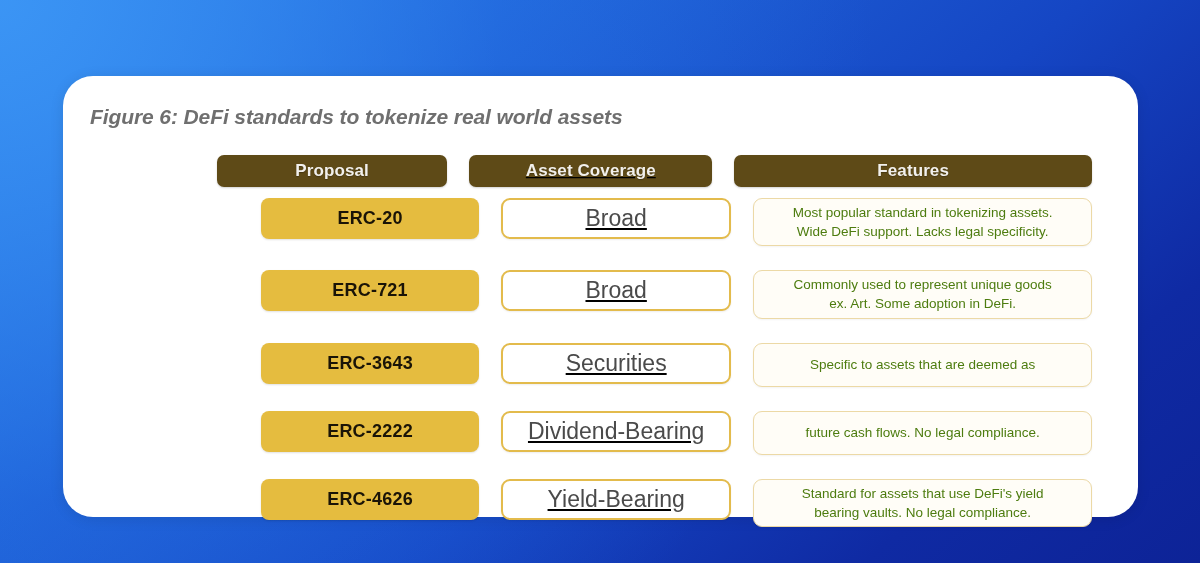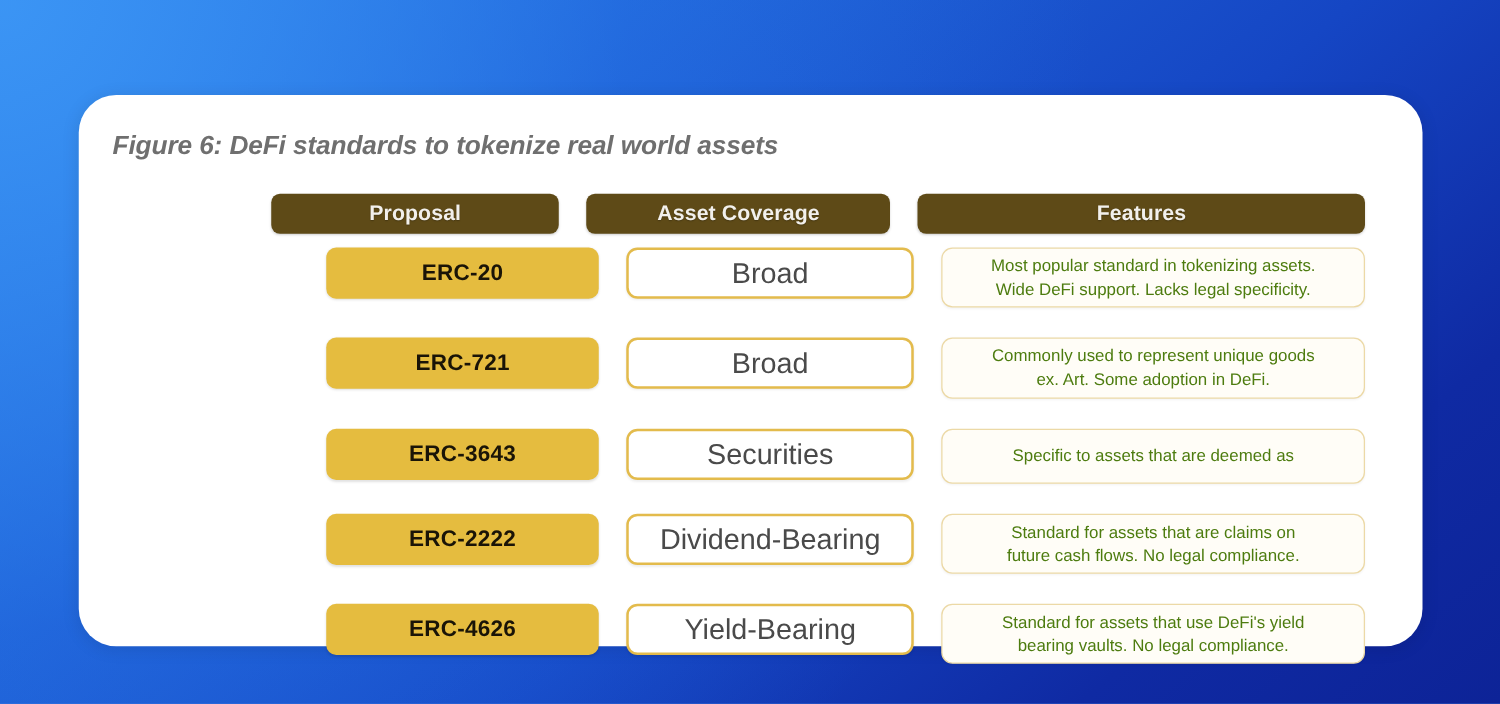--- a/index.html
+++ b/index.html
@@ -59,21 +59,21 @@
 
   .row {
     display: flex;
     align-items: flex-start;
   }
   .row.header-row { margin-bottom: 11px; }
   .row.data-row   { margin-bottom: 24px; padding-left: 44px; }
   .row.data-row.last { margin-bottom: 0; }
 
   .col-proposal { width: 235px; }
-  .col-asset    { width: 248px; margin-left: 22px; }
+  .col-asset    { width: 248px; margin-left: 22px; text-decoration: underline; }
   .col-features { width: 365px; margin-left: 22px; }
 
   
   .hcell {
     height: 32px;
     border-radius: 7px;
     background: #5e4a17;
     color: #f2f0ec;
     font-size: 17px;
     font-weight: bold;
@@ -211,21 +211,20 @@
       <div class="row data-row">
         <div class="col-proposal">
           <div class="pcell">ERC-2222</div>
         </div>
         <div class="col-asset">
           <div class="acell">Dividend-Bearing</div>
         </div>
         <div class="col-features">
           <div class="fcell">
             <div>
-              <span>Standard for assets that are claims on</span>
               <span>future cash flows. No legal compliance.</span>
             </div>
           </div>
         </div>
       </div>
 
       <div class="row data-row last">
         <div class="col-proposal">
           <div class="pcell">ERC-4626</div>
         </div>

